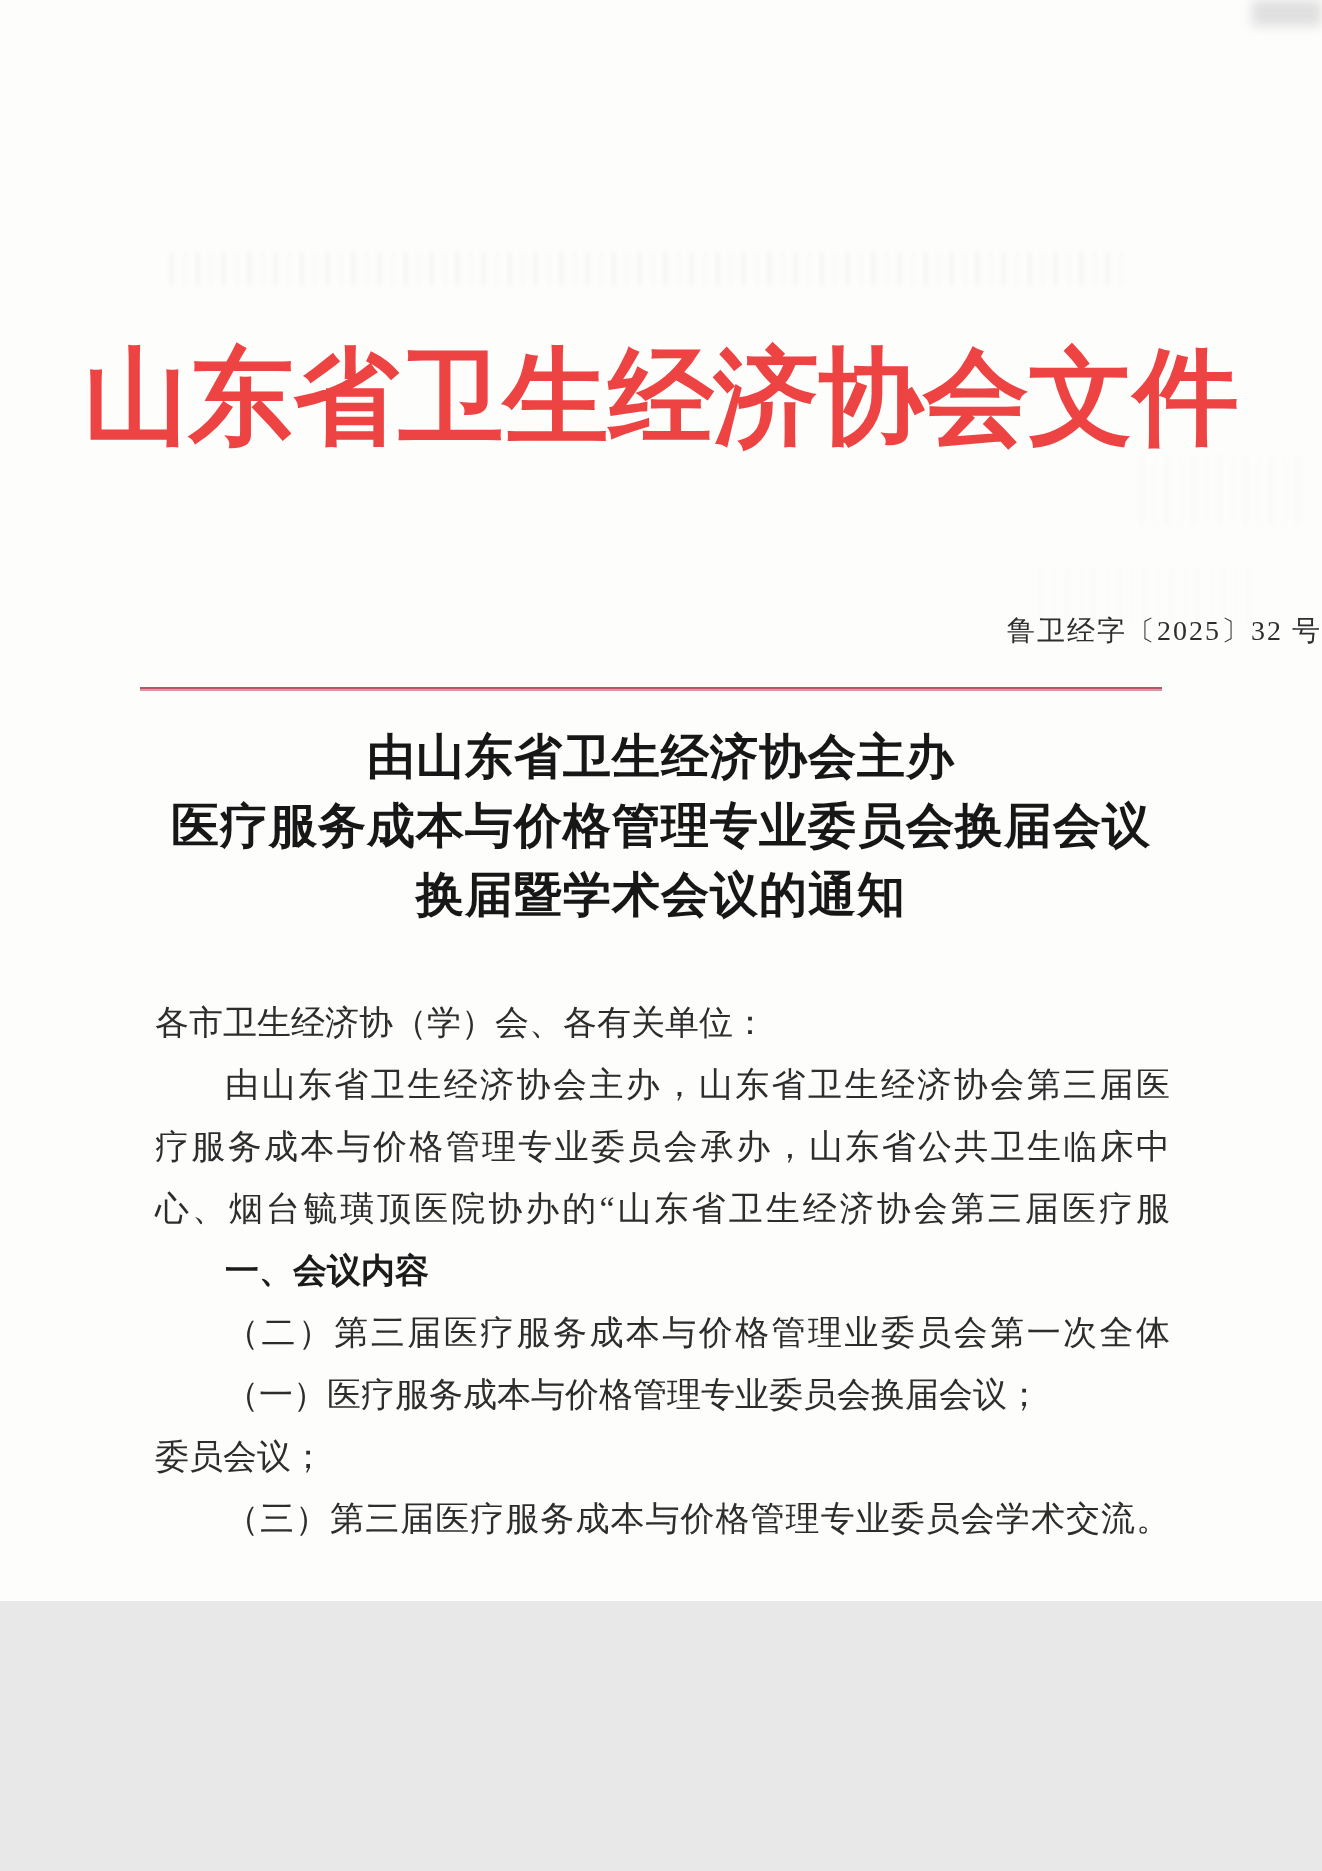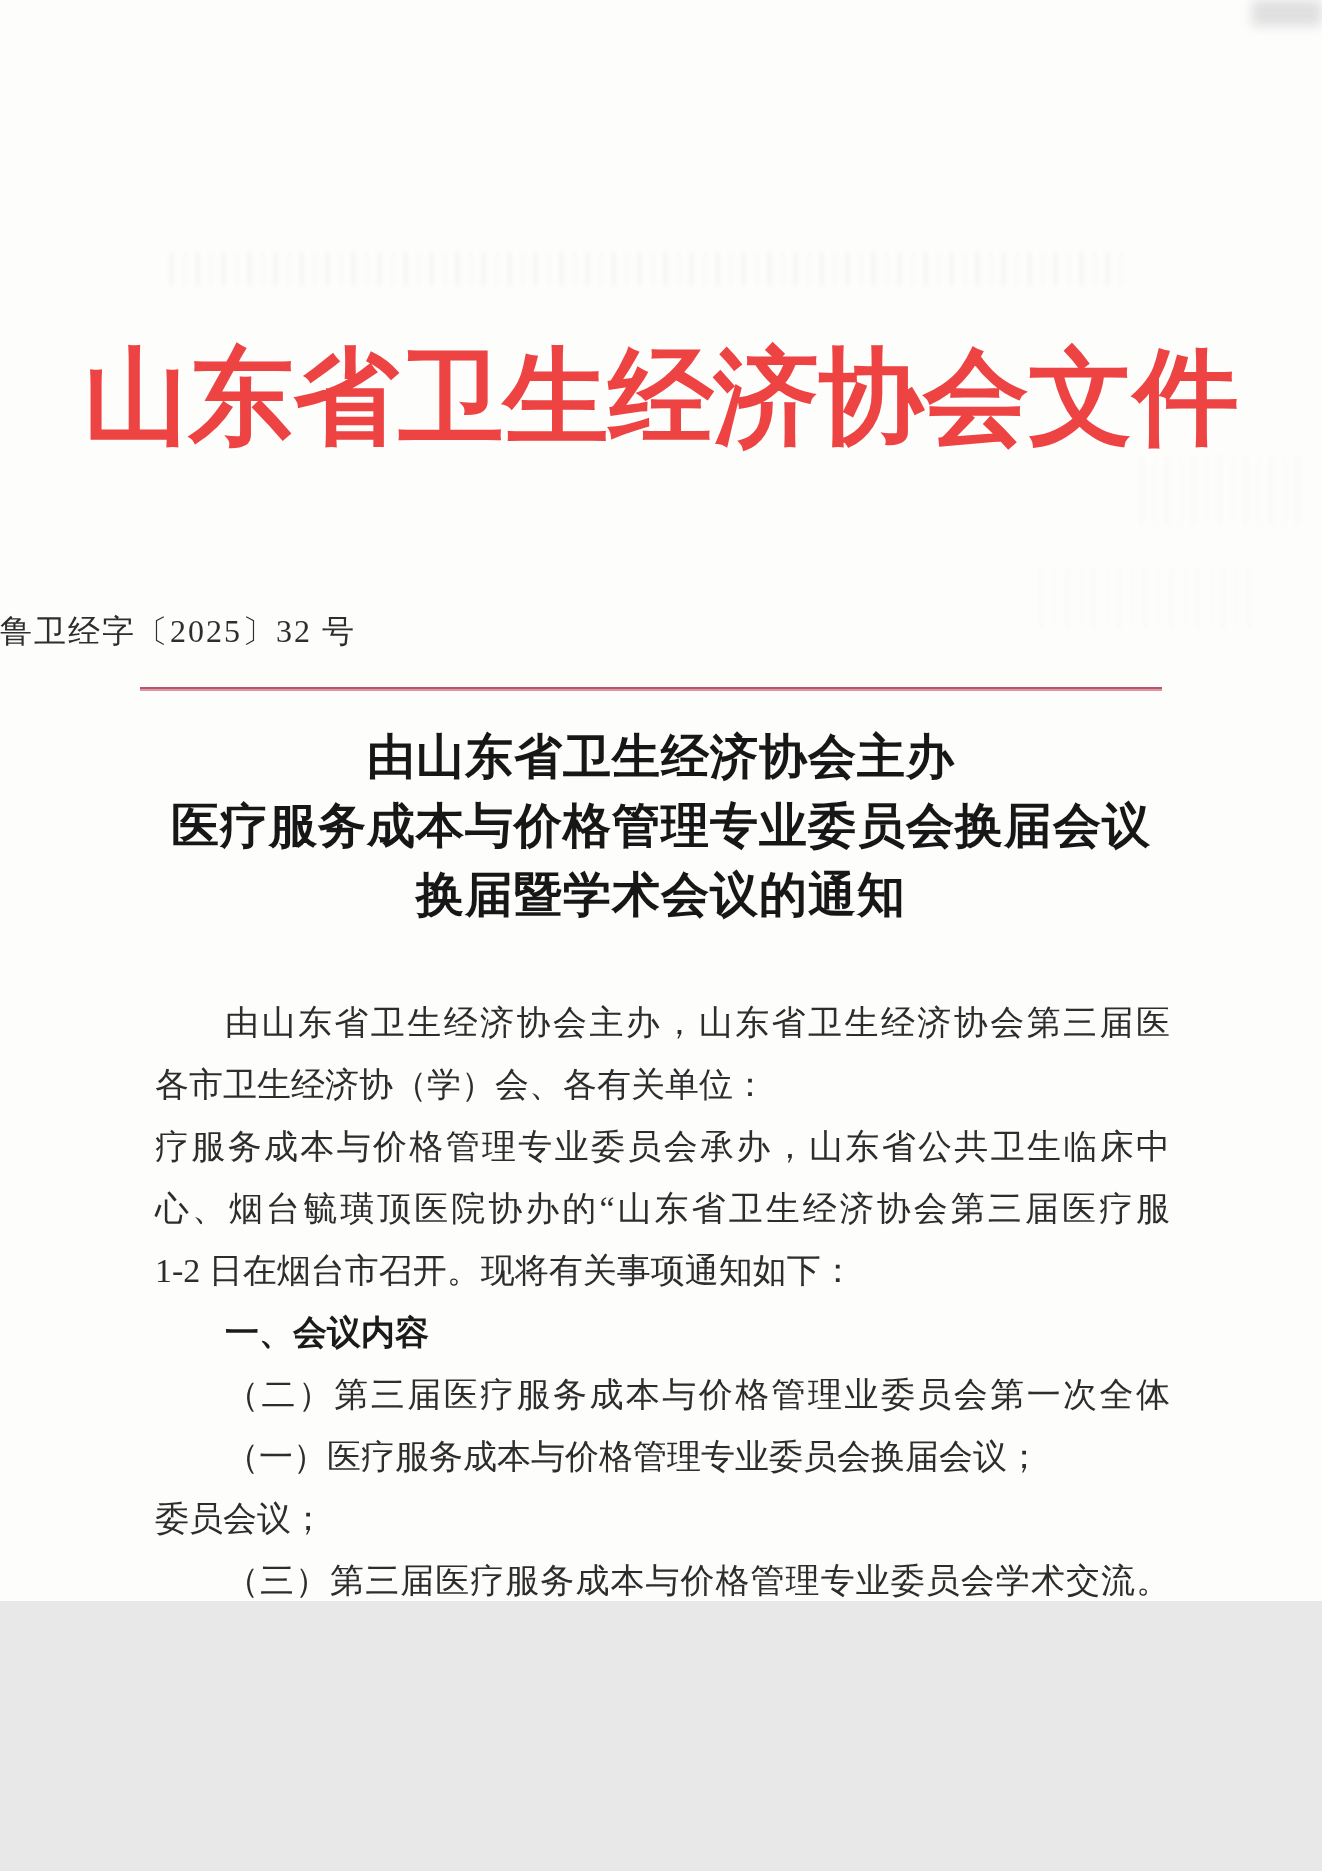--- a/index.html
+++ b/index.html
@@ -39,22 +39,22 @@
     font-size: 105px;
     line-height: 160px;
     font-weight: 900;
     letter-spacing: 0px;
     white-space: nowrap;
   }
 
   .doc-number {
     position: absolute;
     top: 606px; left: 0; width: 100%;
-    text-align: left;
-    font-size: 32px;
+    text-align: right;
+    font-size: 28px;
     line-height: 50px;
     color: #2e2e2e;
     letter-spacing: 2px;
   }
 
   .red-rule {
     position: absolute;
     top: 687px; left: 140px;
     width: 1022px; height: 4px;
     background: linear-gradient(to bottom, #b9546a 0 2px, #dd97a3 2px 4px);
@@ -110,25 +110,24 @@
 
   <div class="red-rule"></div>
 
   <div class="doc-title">
     <div>由山东省卫生经济协会主办</div>
     <div>医疗服务成本与价格管理专业委员会换届会议</div>
     <div>换届暨学术会议的通知</div>
   </div>
 
   <div class="body-block">
+    <div class="line">各市卫生经济协（学）会、各有关单位：</div>
     <div class="line indent fill">由山东省卫生经济协会主办，山东省卫生经济协会第三届医</div>
-    <div class="line">各市卫生经济协（学）会、各有关单位：</div>
     <div class="line fill">疗服务成本与价格管理专业委员会承办，山东省公共卫生临床中</div>
     <div class="line fill">心、烟台毓璜顶医院协办的“山东省卫生经济协会第三届医疗服</div>
-    <div class="line">1-2 日在烟台市召开。现将有关事项通知如下：</div>
     <div class="line indent bold">一、会议内容</div>
     <div class="line indent fill">（二）第三届医疗服务成本与价格管理业委员会第一次全体</div>
     <div class="line indent">（一）医疗服务成本与价格管理专业委员会换届会议；</div>
     <div class="line">委员会议；</div>
     <div class="line indent fill">（三）第三届医疗服务成本与价格管理专业委员会学术交流。</div>
   </div>
 
   <div class="page-number">— 1 —</div>
 
 </div>

